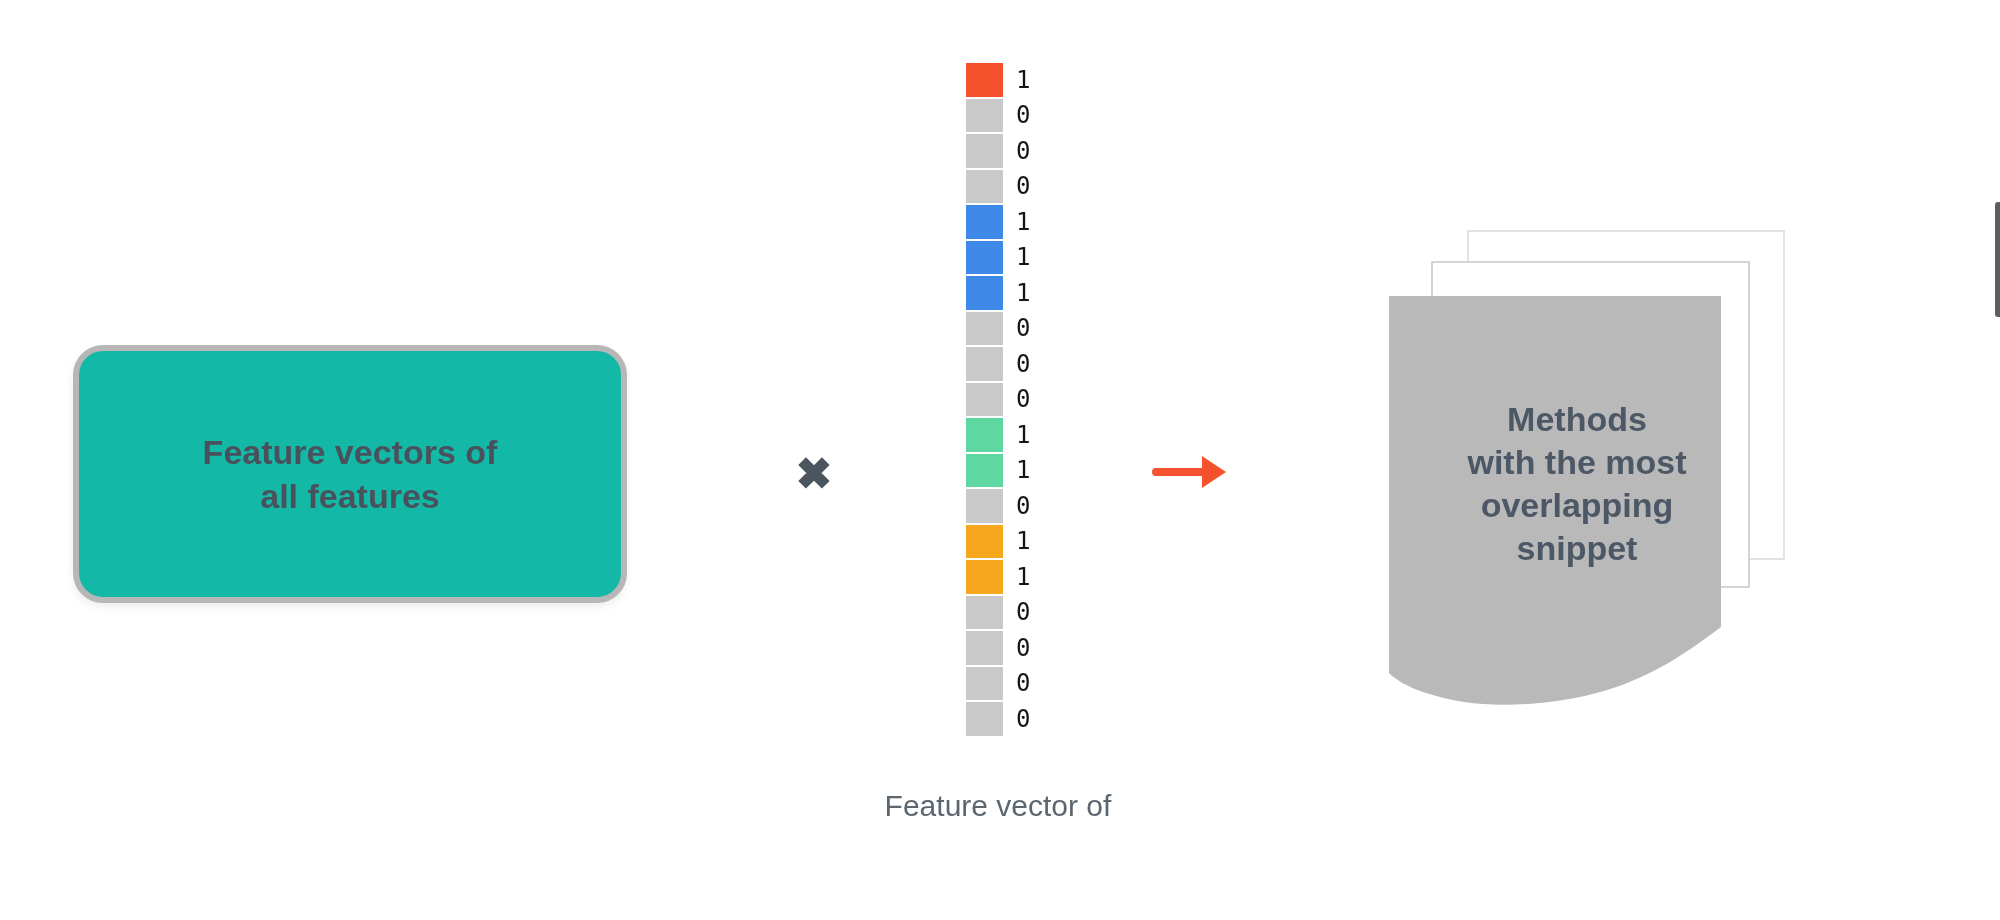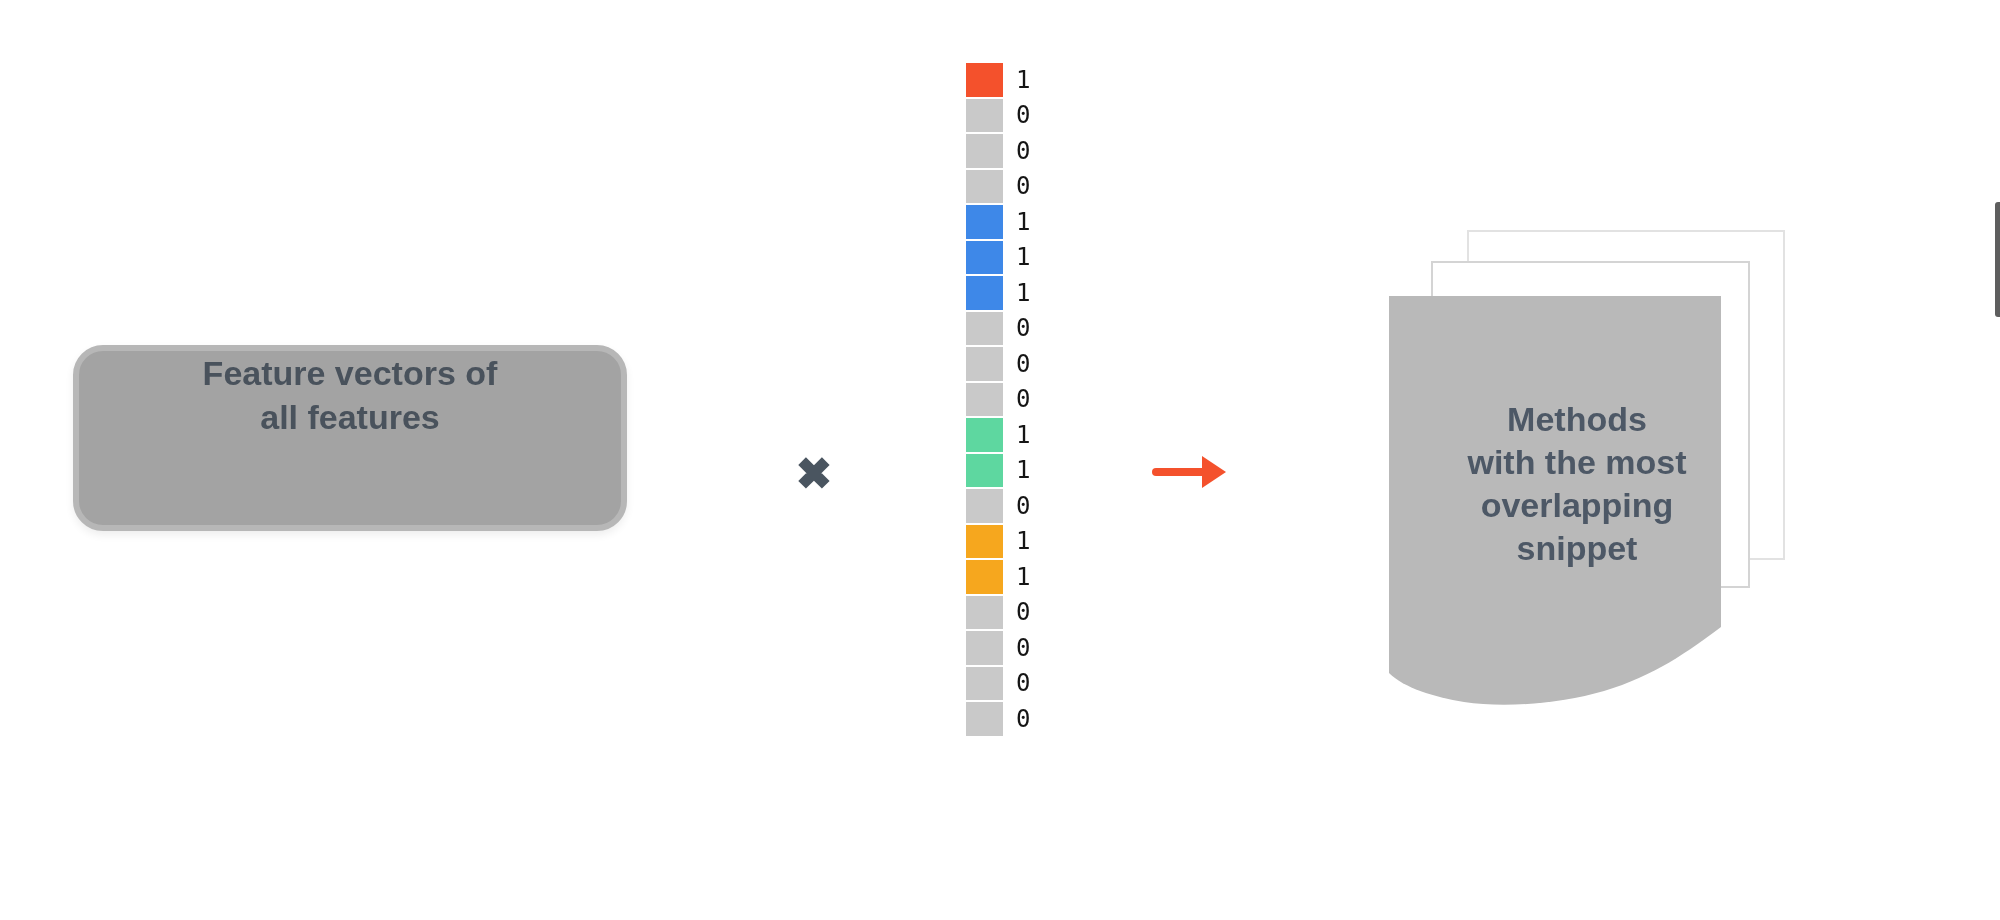--- a/index.html
+++ b/index.html
@@ -3,24 +3,24 @@
 <meta charset="utf-8">
 <style>
   html,body{margin:0;padding:0;background:#ffffff;}
   .canvas{
     position:relative;width:2000px;height:920px;background:#ffffff;
     font-family:"Liberation Sans",sans-serif;overflow:hidden;
   }
 
   
   .feature-box{
-    position:absolute;left:73px;top:345px;width:554px;height:186px;
+    position:absolute;left:73px;top:345px;width:554px;height:258px;
     box-sizing:border-box;border:6px solid #b7b7b7;border-radius:30px;
-    background:#a3a3a3;box-shadow:0 4px 8px rgba(0,0,0,0.07);
-    display:flex;justify-content:center;
+    background:#14b8a6;box-shadow:0 4px 8px rgba(0,0,0,0.07);
+    display:flex;align-items:center;justify-content:center;
   }
   .feature-box-label{
     text-align:center;font-weight:bold;font-size:34px;line-height:44px;color:#49525c;
   }
   .feature-box-label span{display:block;}
 
   
   .multiply{
     position:absolute;left:788px;top:448px;width:52px;height:52px;
     font-size:44px;line-height:52px;text-align:center;color:#4a5560;font-weight:bold;
@@ -152,20 +152,21 @@
         <div class="vec-cell" style="background: rgb(201, 201, 201);"></div>
         <div class="vec-val">0</div>
       </div>
       <div class="vec-row">
         <div class="vec-cell" style="background: rgb(201, 201, 201);"></div>
         <div class="vec-val">0</div>
       </div>
     </div>
 
   <div class="vector-caption">
+    <span>Feature vector of</span>
   </div>
 
   <svg class="arrow" width="74" height="36" viewBox="0 0 74 36">
     <line x1="4" y1="18" x2="52" y2="18" stroke="#F4512C" stroke-width="8" stroke-linecap="round"></line>
     <polygon points="50,2 74,18 50,34" fill="#F4512C"></polygon>
   </svg>
 
   <div class="doc-stack">
     <div class="page back"></div>
     <div class="page mid"></div>

